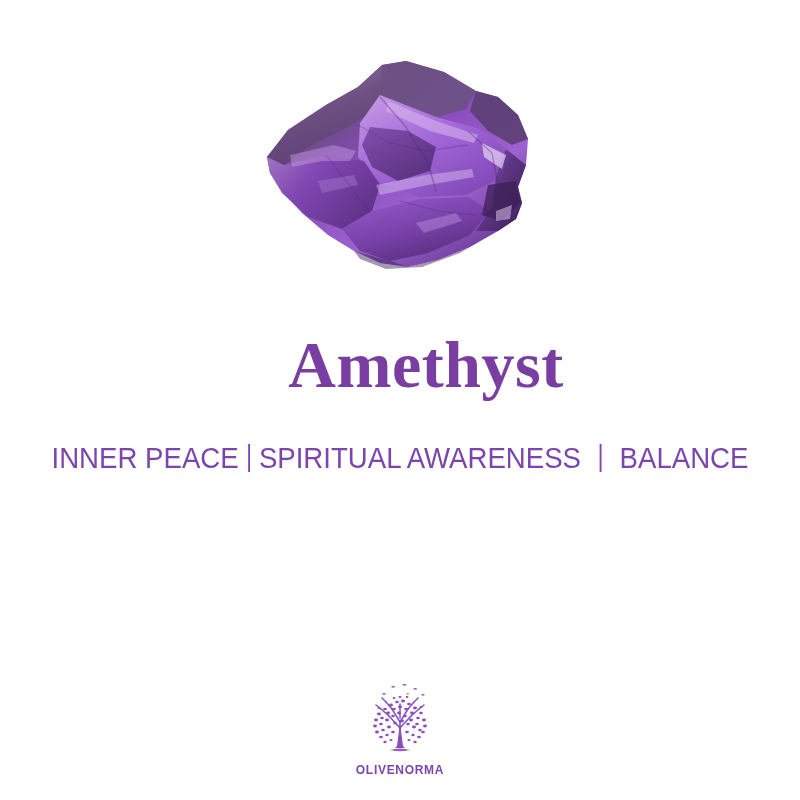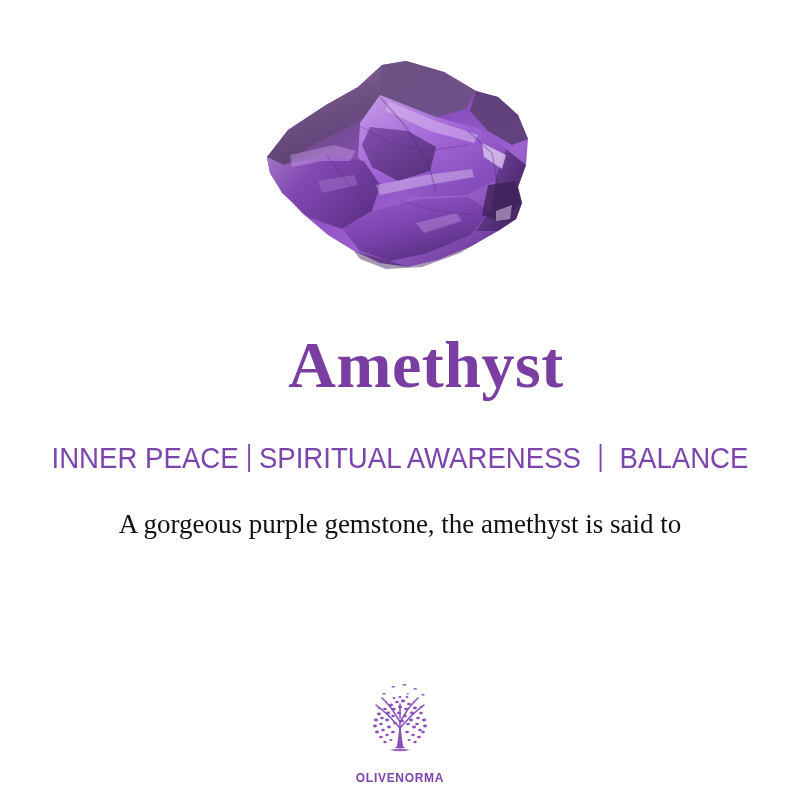--- a/index.html
+++ b/index.html
@@ -112,21 +112,21 @@
     display: flex;
     flex-direction: column;
     align-items: center;
   }
   .logo-mark {
     display: block;
     width: 84px;
     height: 76px;
   }
   .logo-text {
-    margin-top: 14px;
+    margin-top: 6px;
     font-family: "Liberation Sans", sans-serif;
     font-size: 12px;
     font-weight: 700;
     letter-spacing: 0.7px;
     color: #7b45ad;
     line-height: 1;
   }
 </style>
 </head>
 <body>
@@ -221,21 +221,20 @@
     </svg>
   </div>
 
   <div class="title">Amethyst</div>
 
   <div class="keywords">
     <span class="kw">INNER PEACE</span><span class="sep"></span><span class="kw">SPIRITUAL AWARENESS</span><span class="sep wide"></span><span class="kw">BALANCE</span>
   </div>
 
   <div class="desc">
-    <div>A gorgeous purple gemstone, the amethyst is said to</div>
   </div>
 
   <div class="logo">
     <svg class="logo-mark" viewBox="0 0 84 76" aria-label="Olive tree logo">
       <g fill="#8a4fbd">
         <path d="M33 5 q2.2 -2 4.4 0 q-2.2 1.1 -4.4 0 Z"></path>
         <path d="M44 3 q2.4 -2.2 4.8 0 q-2.4 1.2 -4.8 0 Z"></path>
         <path d="M55 7 q2.2 -2 4.4 0 q-2.2 1.1 -4.4 0 Z"></path>
         <path d="M24 12 q2 -1.8 4 0 q-2 1 -4 0 Z"></path>
         <path d="M63 13 q2 -1.8 4 0 q-2 1 -4 0 Z"></path>

